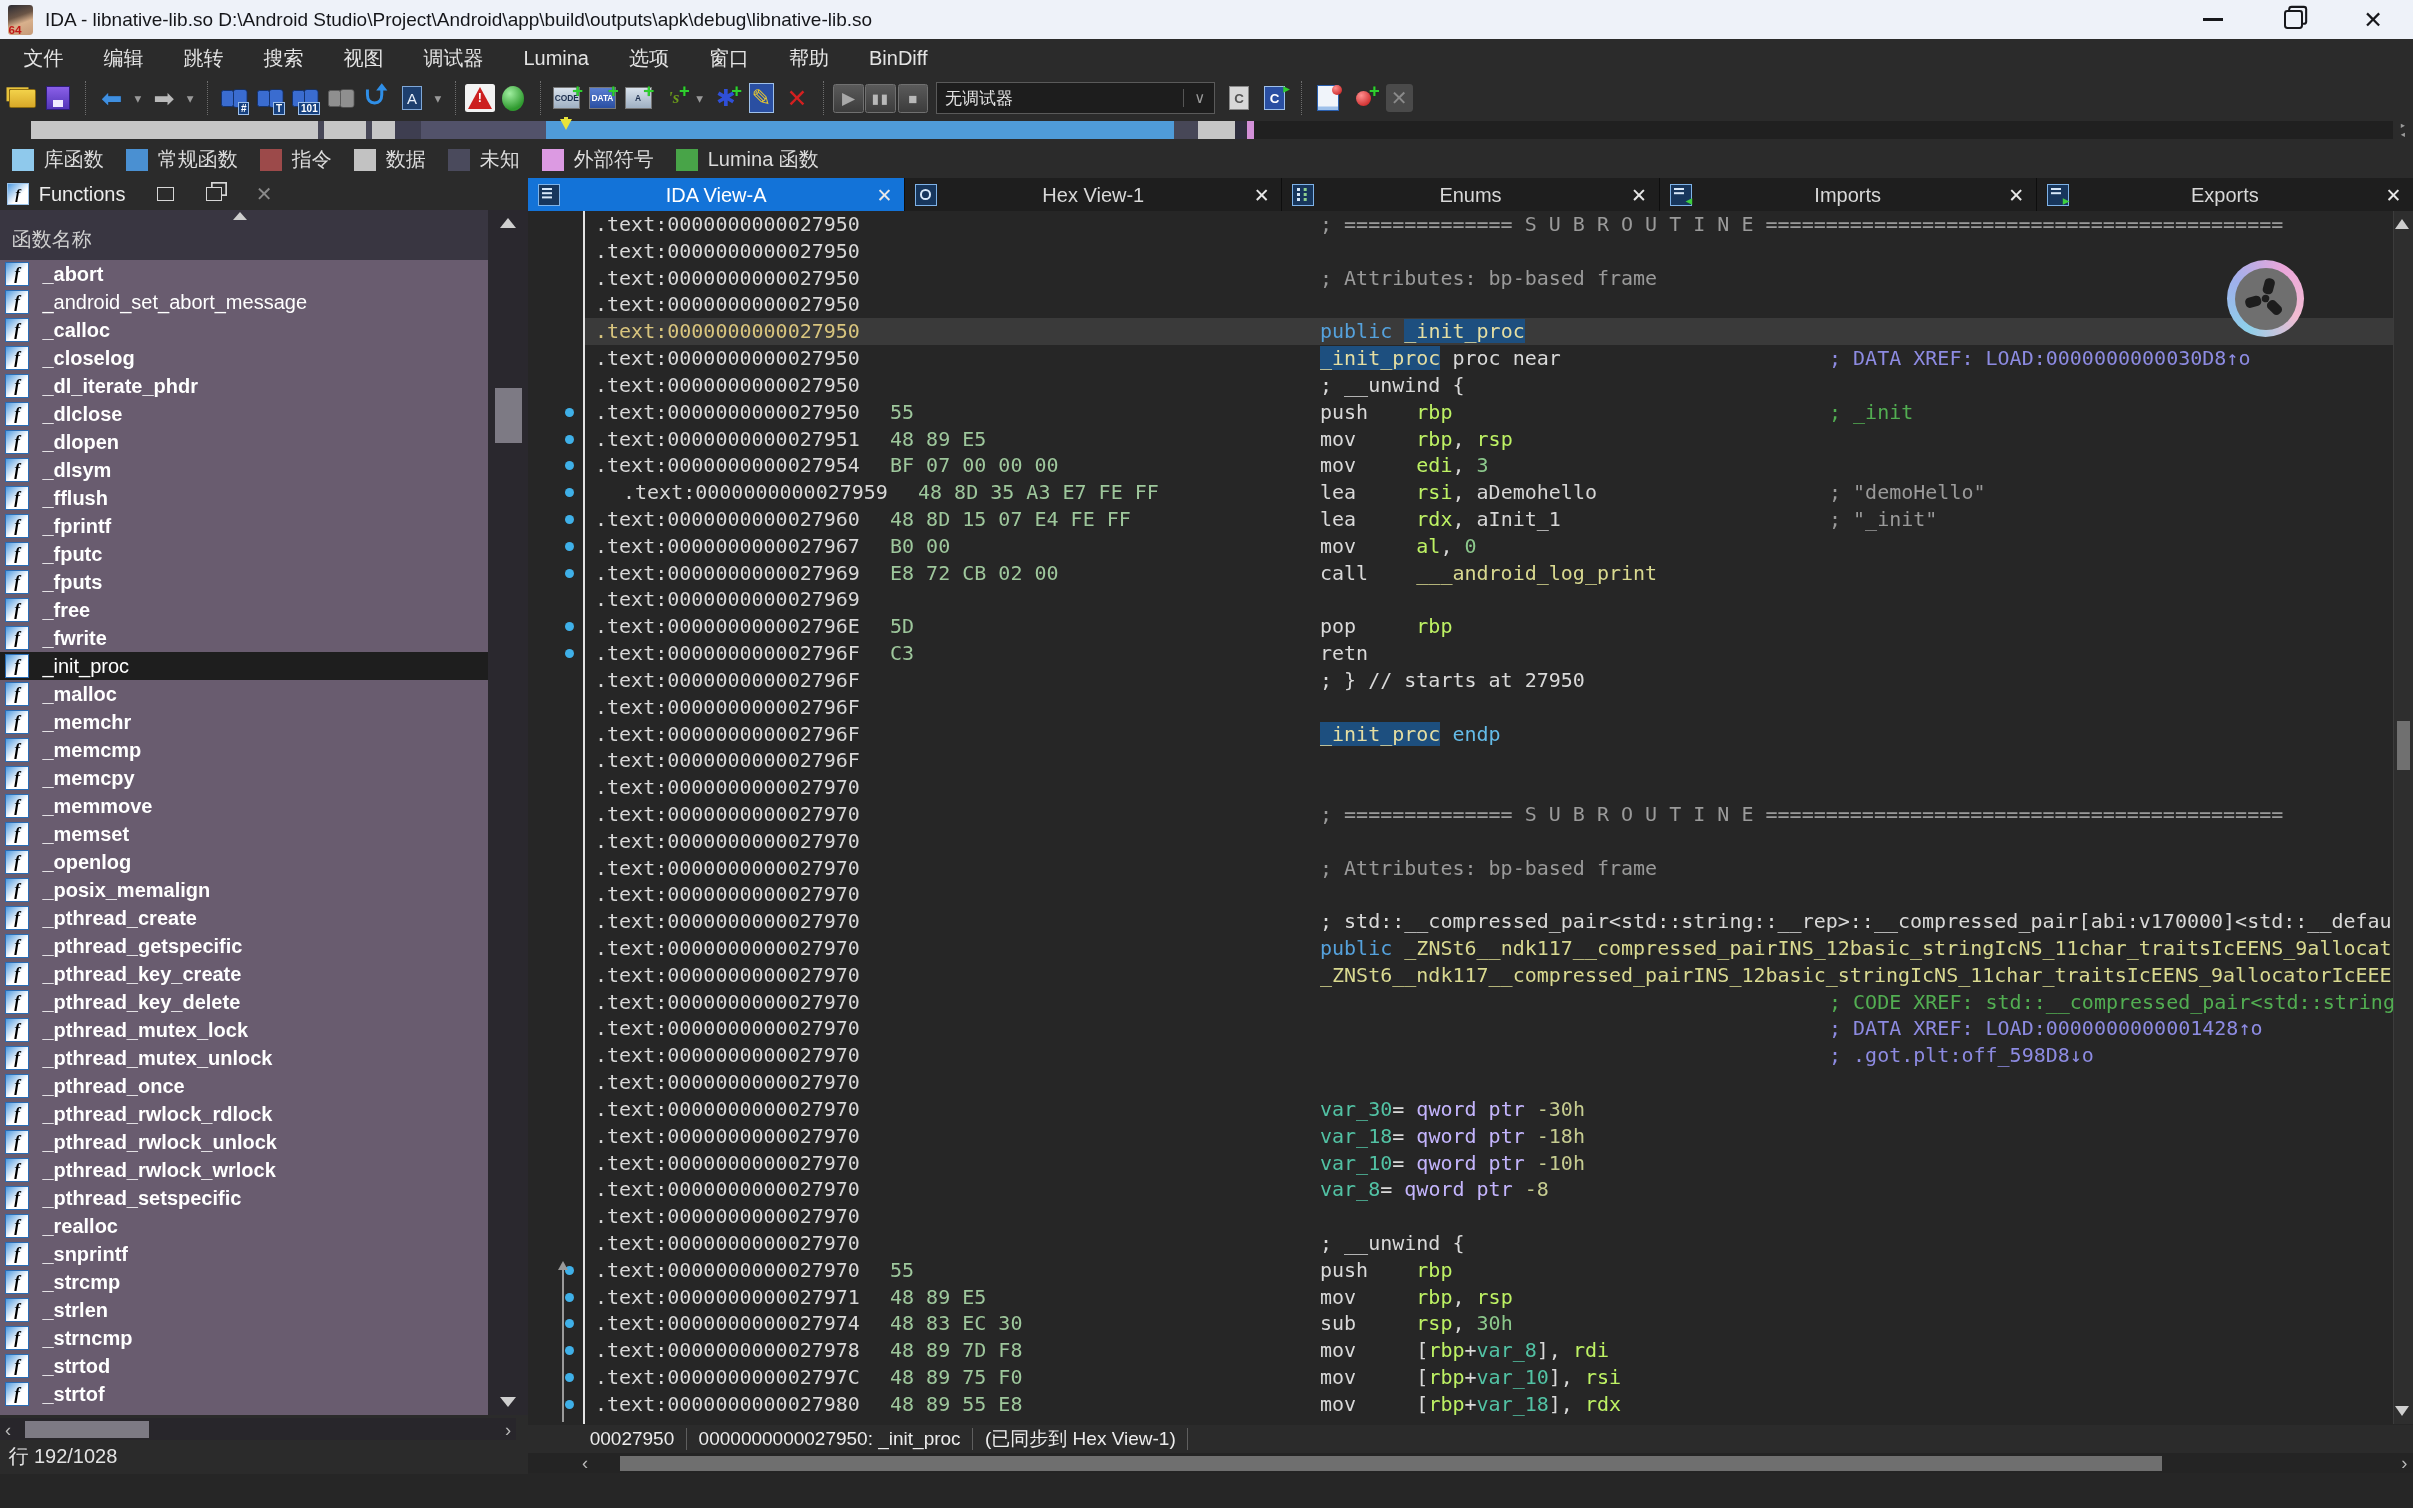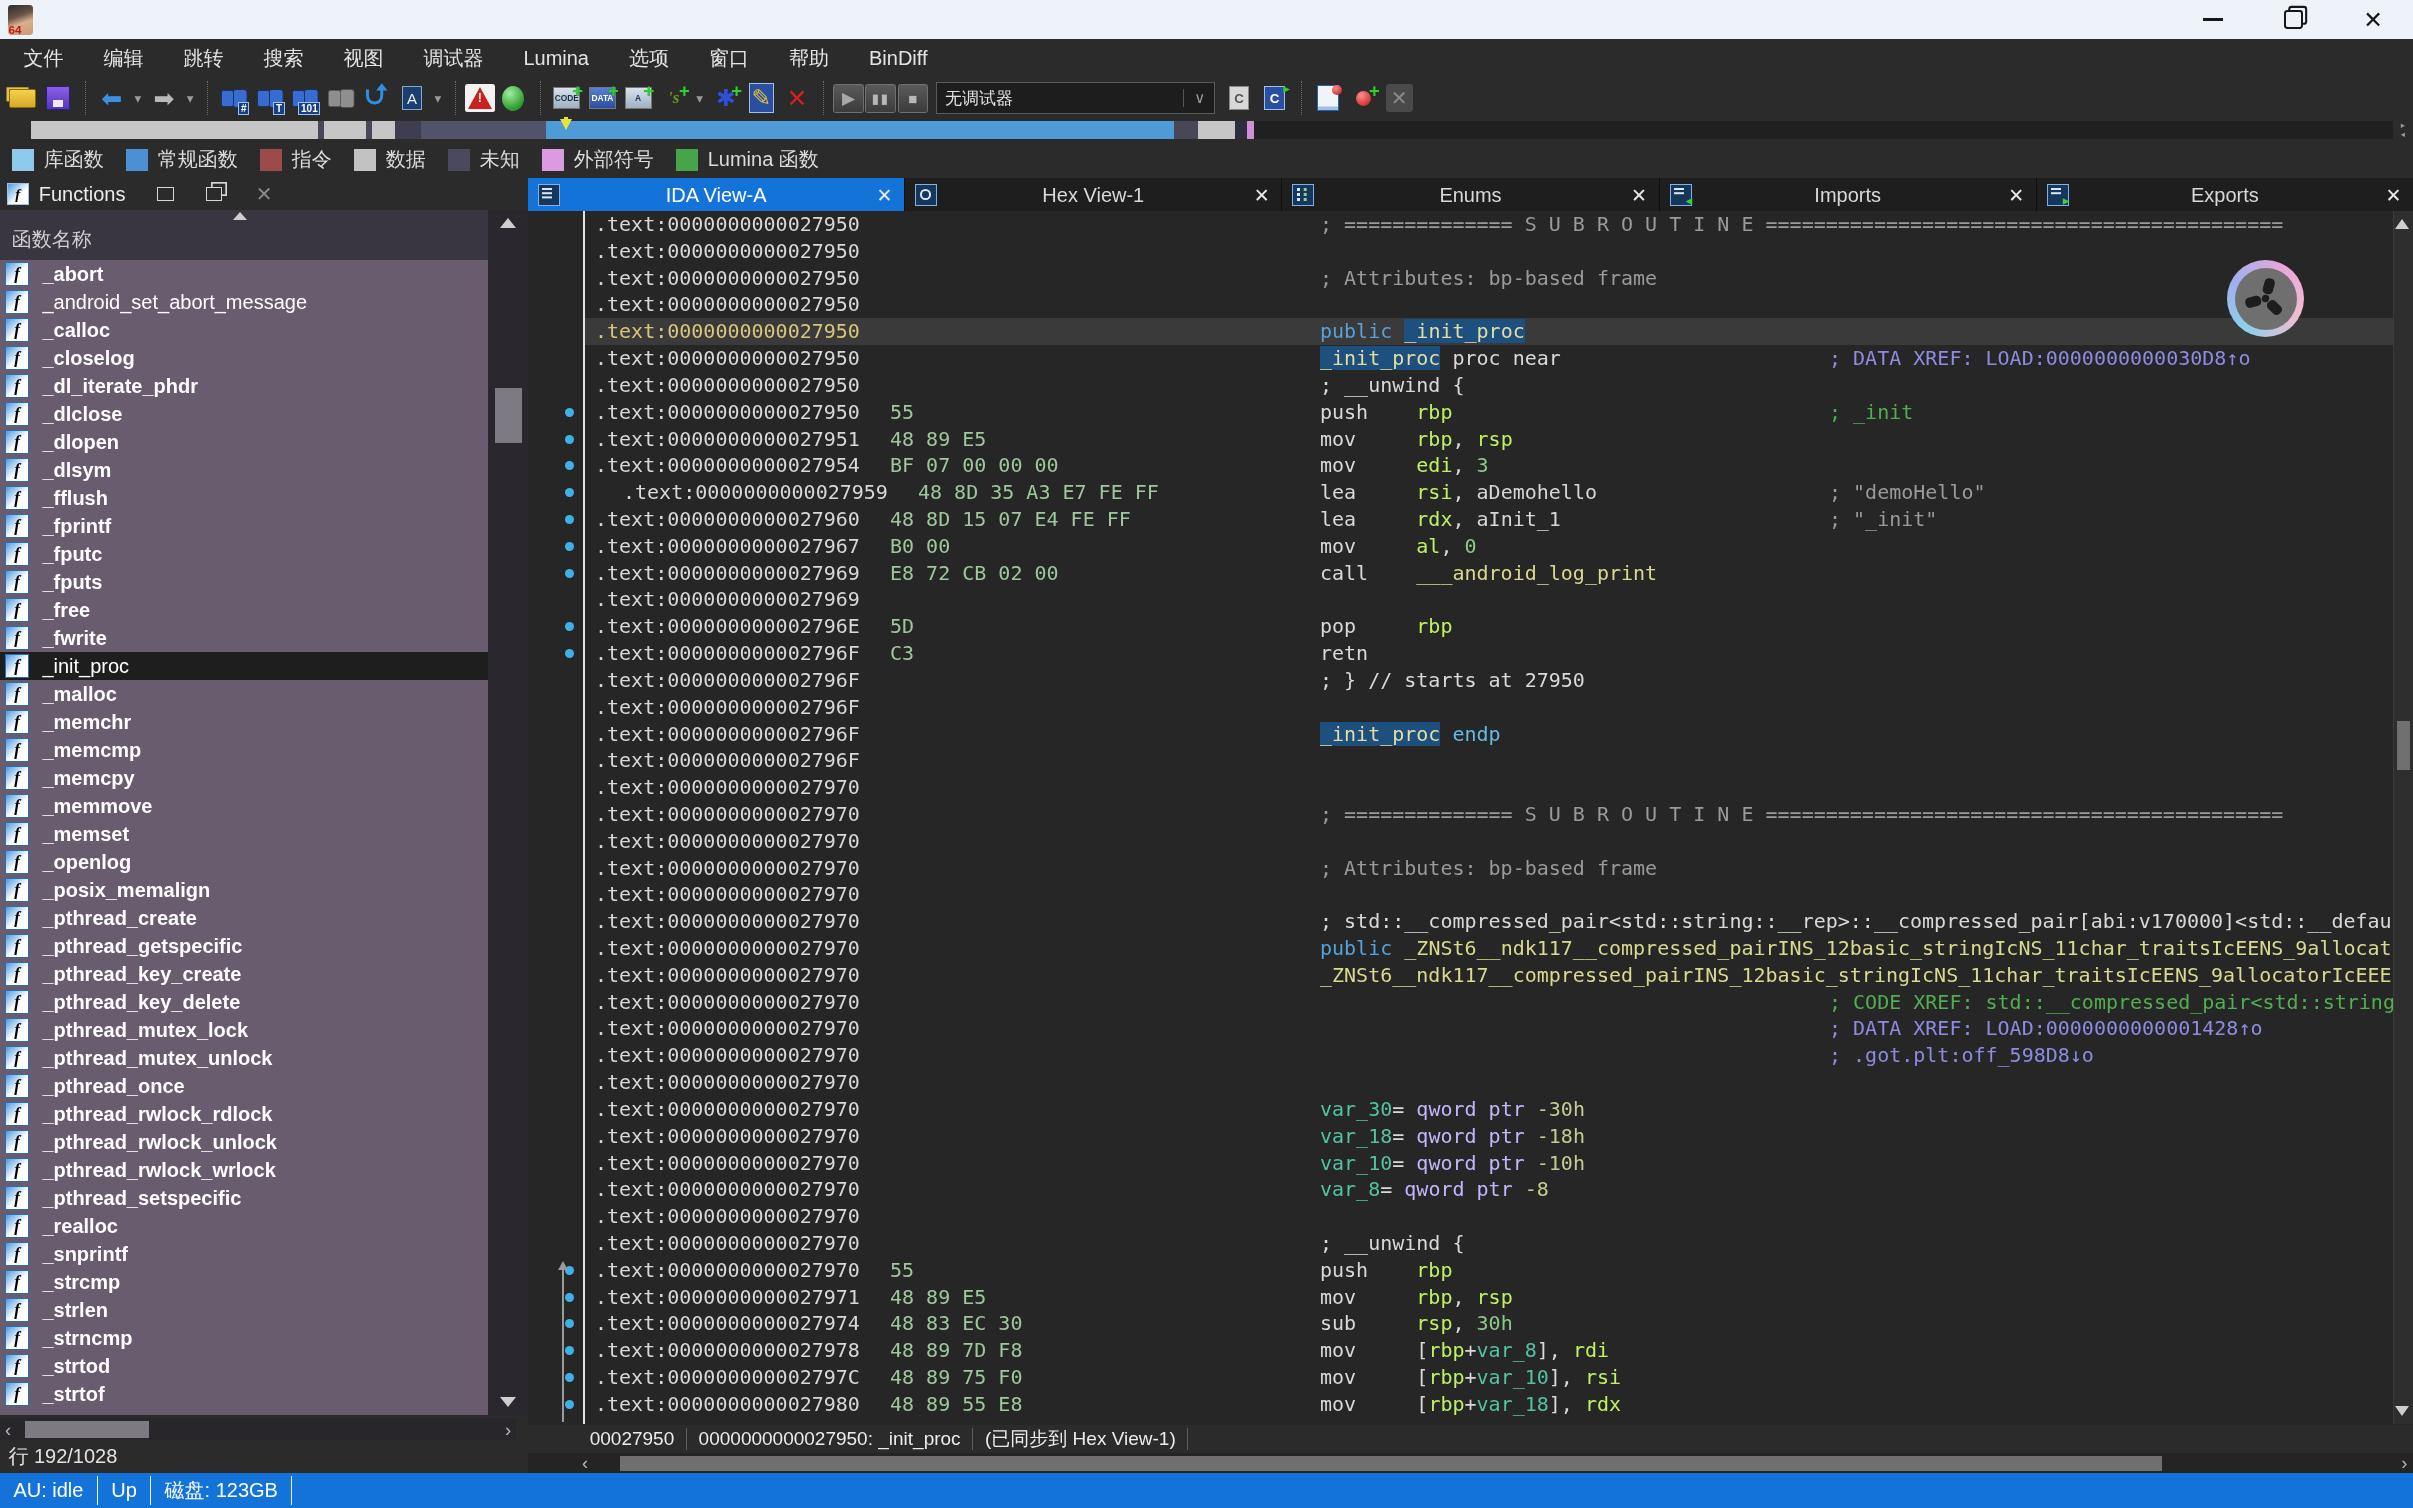--- a/index.html
+++ b/index.html
@@ -155,20 +155,21 @@
 </style>
 </head>
 <body>
 
 <div id="app">
 
   <div id="titlebar">
     <div id="app-icon">
         <span>64</span>
       </div>
+    <div id="title-text">IDA - libnative-lib.so D:\Android Studio\Project\Android\app\build\outputs\apk\debug\libnative-lib.so</div>
     <div id="win-controls">
       <div class="wc wc-min"></div>
       <div class="wc wc-restore"></div>
       <div class="wc wc-close"></div>
     </div>
   </div>
 
   <div id="menubar">
       <div class="menu-item">文件</div>
       <div class="menu-item">编辑</div>
@@ -596,23 +597,15 @@
     <div class="thumb"></div>
     <div class="har" style="right:6.7px">›</div>
   </div>
 
   <div id="dvscroll">
     <div class="car car-up"></div>
     <div class="thumb"></div>
     <div class="car car-dn"></div>
   </div>
 
-  <div id="statusbar">
-      <div class="cell">AU: idle</div>
-      <div class="vsep"></div>
-      <div class="cell">Up</div>
-      <div class="vsep"></div>
-      <div class="cell">磁盘: 123GB</div>
-      <div class="vsep"></div>
-    </div>
 
 </div>
 
 
 </body></html>

